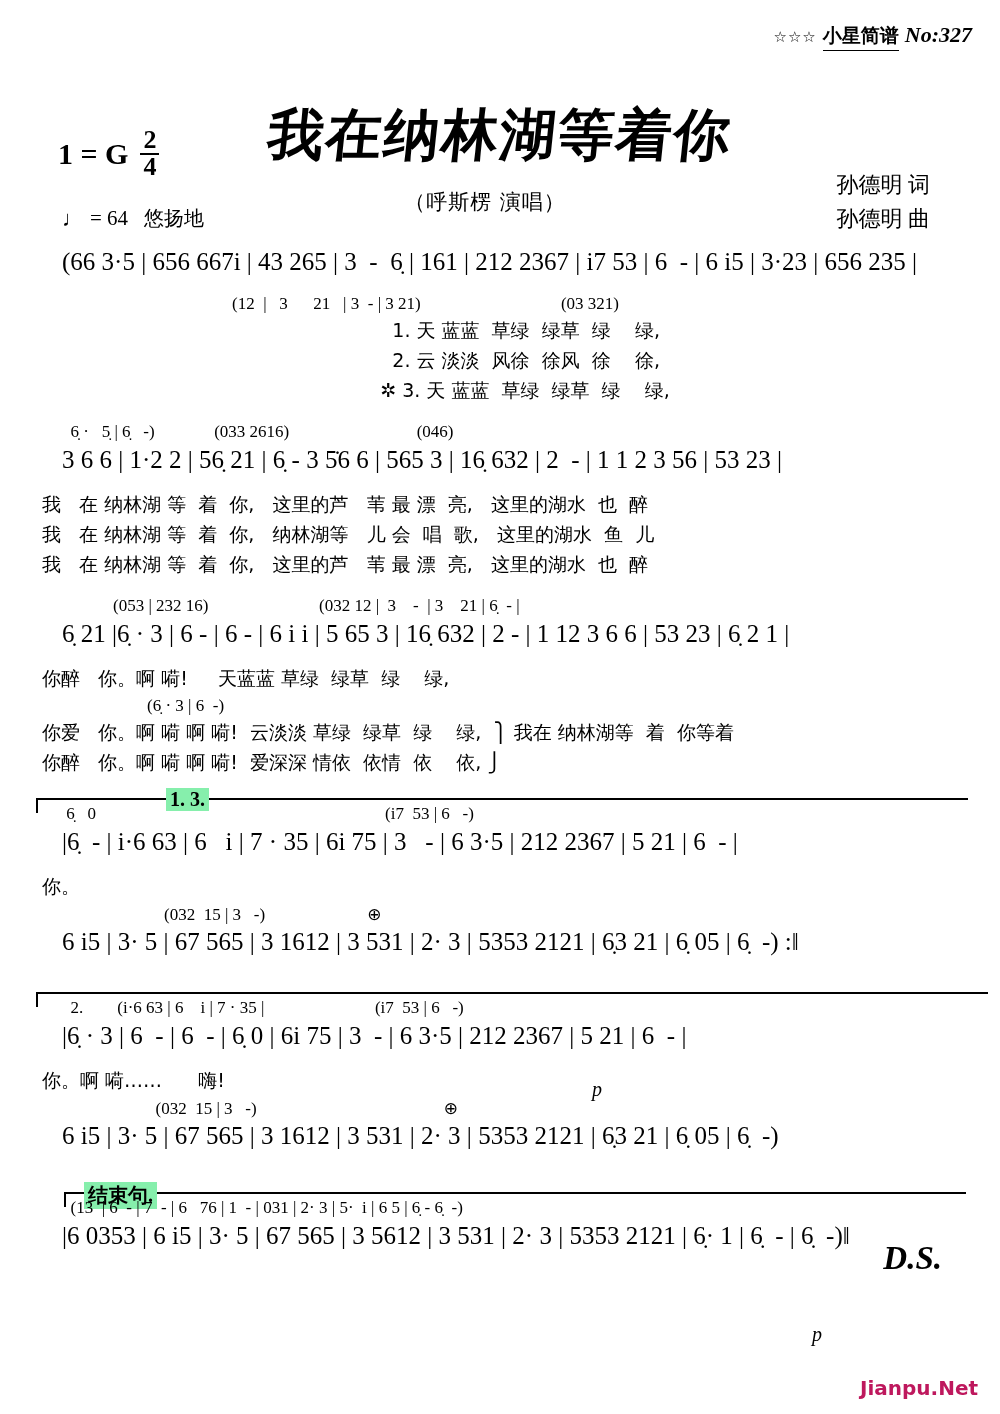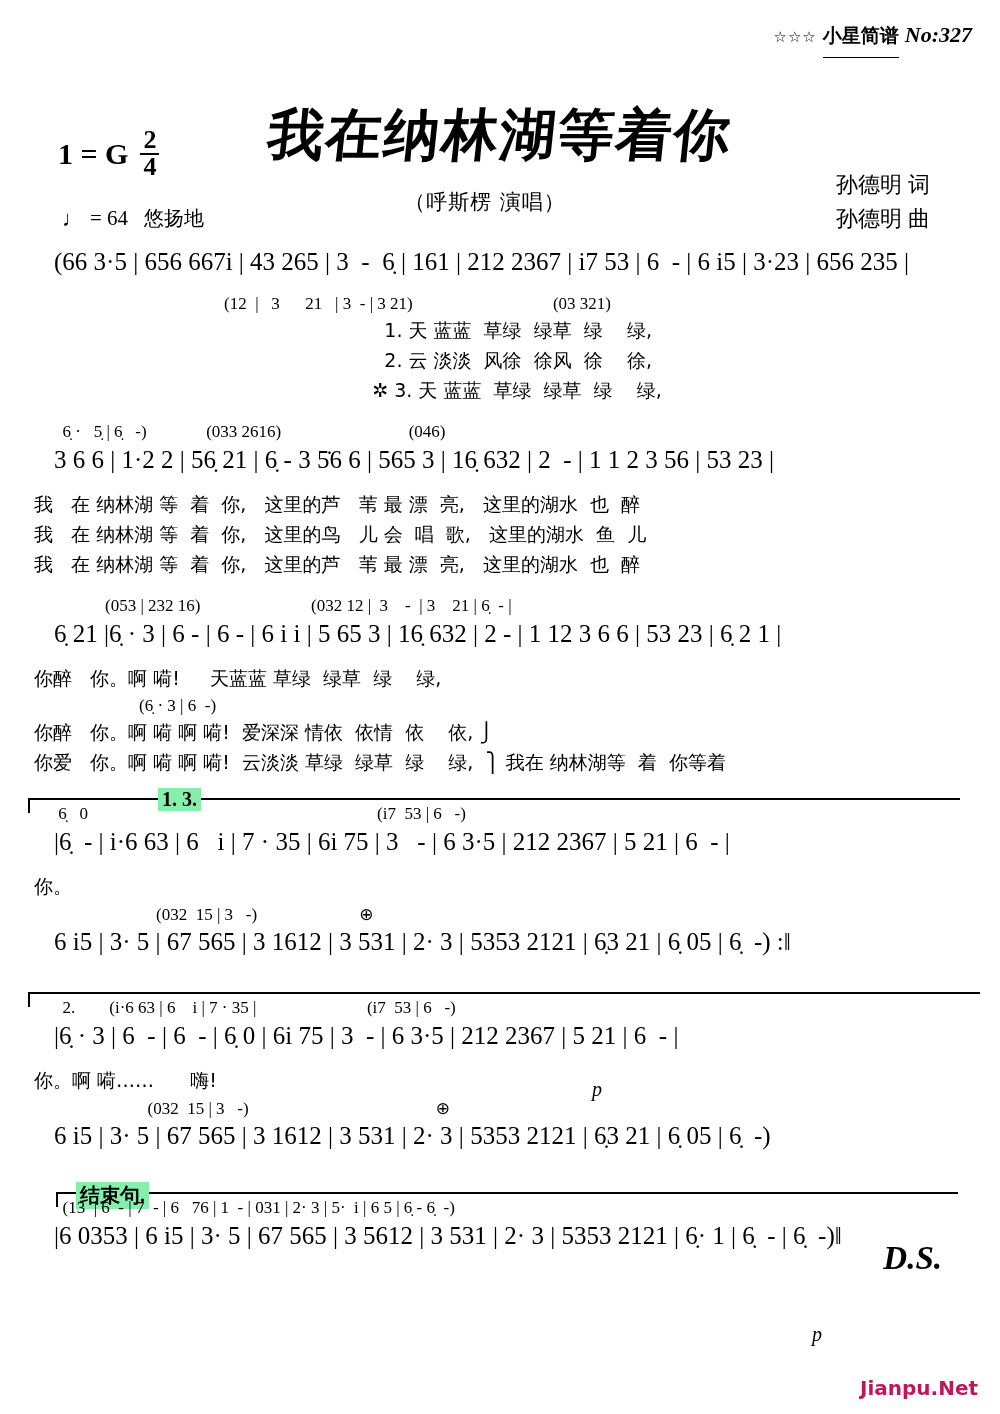--- a/index.html
+++ b/index.html
@@ -32,21 +32,21 @@
   }
   .stars {
     font-size: 15px;
     letter-spacing: 1px;
   }
   .site-name {
     font-family: "DejaVu Sans", sans-serif;
     font-weight: bold;
     font-size: 19px;
     border-bottom: 1.5px solid #000;
-    padding-bottom: 8px;
+    padding-bottom: 1px;
   }
   .no-label {
     font-family: "Liberation Serif", serif;
     font-style: italic;
     font-size: 22px;
     font-weight: bold;
   }
 
   
   .key-sig {
@@ -109,30 +109,30 @@
     text-align: center;
     font-family: "DejaVu Sans", sans-serif;
     font-size: 21px;
     letter-spacing: 1px;
     margin-left: -30px;
   }
   .credits {
     position: absolute;
     right: 70px;
     top: 168px;
-    font-family: Liberation Sans, sans-serif;
+    font-family: Liberation Serif, serif;
     font-size: 22px;
     line-height: 1.55;
     text-align: right;
   }
 
   
   .music {
     position: absolute;
-    left: 8px;
+    left: 16px;
     top: 248px;
     width: 908px;
   }
   .staff-line {
     position: relative;
     font-family: "Liberation Serif", serif;
     font-size: 25px;
     white-space: pre;
     padding-left: 46px;
     height: 46px;
@@ -238,31 +238,31 @@
 
     <div class="lyric-line">                                                          1. 天 蓝蓝  草绿  绿草  绿    绿,</div>
     <div class="lyric-line">                                                          2. 云 淡淡  风徐  徐风  徐    徐,</div>
     <div class="lyric-line">                                                        ✲ 3. 天 蓝蓝  草绿  绿草  绿    绿,</div>
 
     <div class="section-gap"></div>
 
     <div class="small-over">  6̣ ·   5̣ | 6̣   -)              (033 2616)                              (046)</div>
     <div class="staff-line">3 6 6 | 1·2 2 | 56̣ 21 | 6̣ - 3 5̇6 6 | 565 3 | 16̣ 632 | 2  - | 1 1 2 3 56 | 53 23 |</div>
     <div class="lyric-line">我   在 纳林湖 等  着  你,   这里的芦   苇 最 漂  亮,   这里的湖水  也  醉</div>
-    <div class="lyric-line">我   在 纳林湖 等  着  你,   这里的鸟   儿 会  唱  歌,   这里的湖水  鱼  儿</div>
+    <div class="lyric-line">我   在 纳林湖 等  着  你,   纳林湖等   儿 会  唱  歌,   这里的湖水  鱼  儿</div>
     <div class="lyric-line">我   在 纳林湖 等  着  你,   这里的芦   苇 最 漂  亮,   这里的湖水  也  醉</div>
 
     <div class="section-gap"></div>
 
     <div class="small-over">            (053 | 232 16)                          (032 12 |  3    -  | 3    21 | 6̣  - |</div>
     <div class="staff-line">6̣ 21 |6̣ · 3 | 6 - | 6 - | 6 i i | 5 65 3 | 16̣ 632 | 2 - | 1 12 3 6 6 | 53 23 | 6̣ 2 1 |</div>
     <div class="lyric-line">你醉   你。啊 嗬!     天蓝蓝 草绿  绿草  绿    绿,</div>
     <div class="small-over">                    (6̣ · 3 | 6  -)</div>
+    <div class="lyric-line">你爱   你。啊 嗬 啊 嗬!  云淡淡 草绿  绿草  绿    绿,  ⎫ 我在 纳林湖等  着  你等着</div>
     <div class="lyric-line">你醉   你。啊 嗬 啊 嗬!  爱深深 情依  依情  依    依, ⎭</div>
-    <div class="lyric-line">你爱   你。啊 嗬 啊 嗬!  云淡淡 草绿  绿草  绿    绿,  ⎫ 我在 纳林湖等  着  你等着</div>
 
     <div class="section-gap"></div>
 
     <div class="ending">
       <div class="ending-bar" style="left:20px; top:4px; width:930px;"></div>
       <div class="ending-label" style="left:150px; top:-6px;">1. 3.</div>
     </div>
     <div class="small-over" style="margin-top:10px;"> 6̣   0                                                                    (i7  53 | 6   -)</div>
     <div class="staff-line">|6̣  - | i·6 63 | 6   i | 7 · 35 | 6i 75 | 3   - | 6 3·5 | 212 2367 | 5 21 | 6  - |</div>
     <div class="lyric-line">你。</div>

